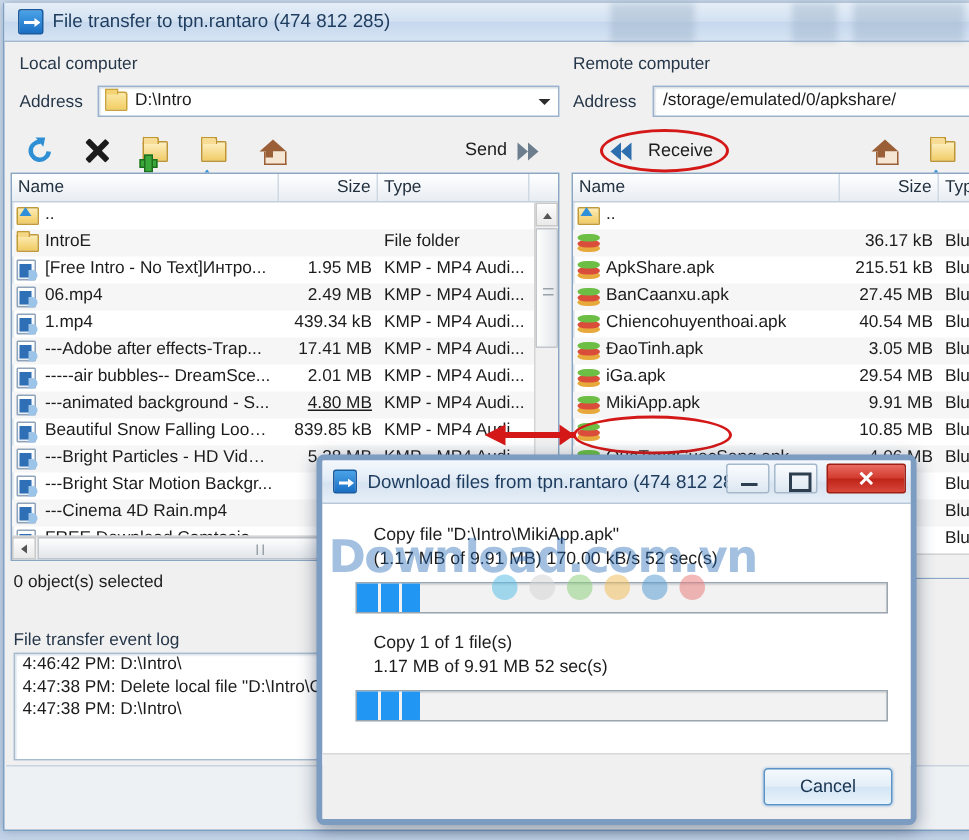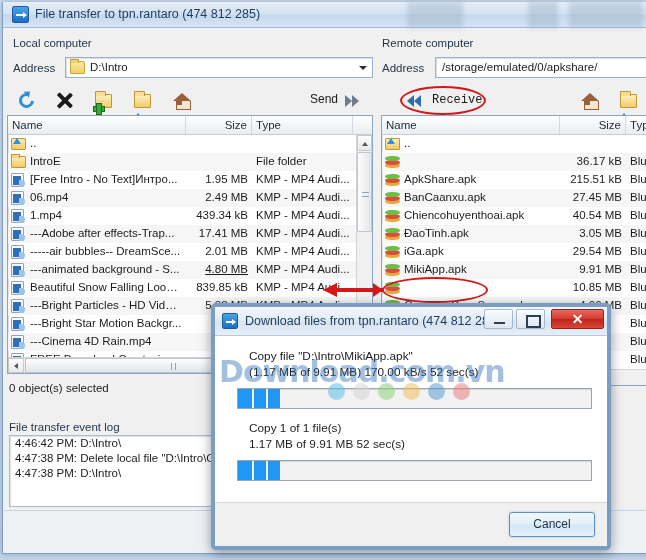--- a/index.html
+++ b/index.html
@@ -222,21 +222,21 @@
   }
   .chev-r span { border-left: 7px solid #6c7d8e; }
   .chev-r span:nth-child(1) { left: 0; }
   .chev-r span:nth-child(2) { left: 7px; }
   .chev-l span { border-right: 7px solid #2d6fae; }
   .chev-l span:nth-child(1) { left: 0; }
   .chev-l span:nth-child(2) { left: 7px; }
 
   .receive-wrap {
     position: absolute; left: 20px; top: 2px;
-    width: 110px; height: 25px; cursor: pointer; font-family: Liberation Mono, monospace;
+    width: 110px; height: 25px; cursor: pointer;
   }
   .chev-l { position: absolute; left: 6px; top: 7px; width: 18px; height: 12px; }
   .receive-label {
     position: absolute; left: 31px; top: 5px;
     font-size: 12px; color: #1c1c1c; white-space: nowrap;
   }
   .red-ellipse {
     position: absolute;
     border: 2.2px solid #d41818;
     border-radius: 50%;

